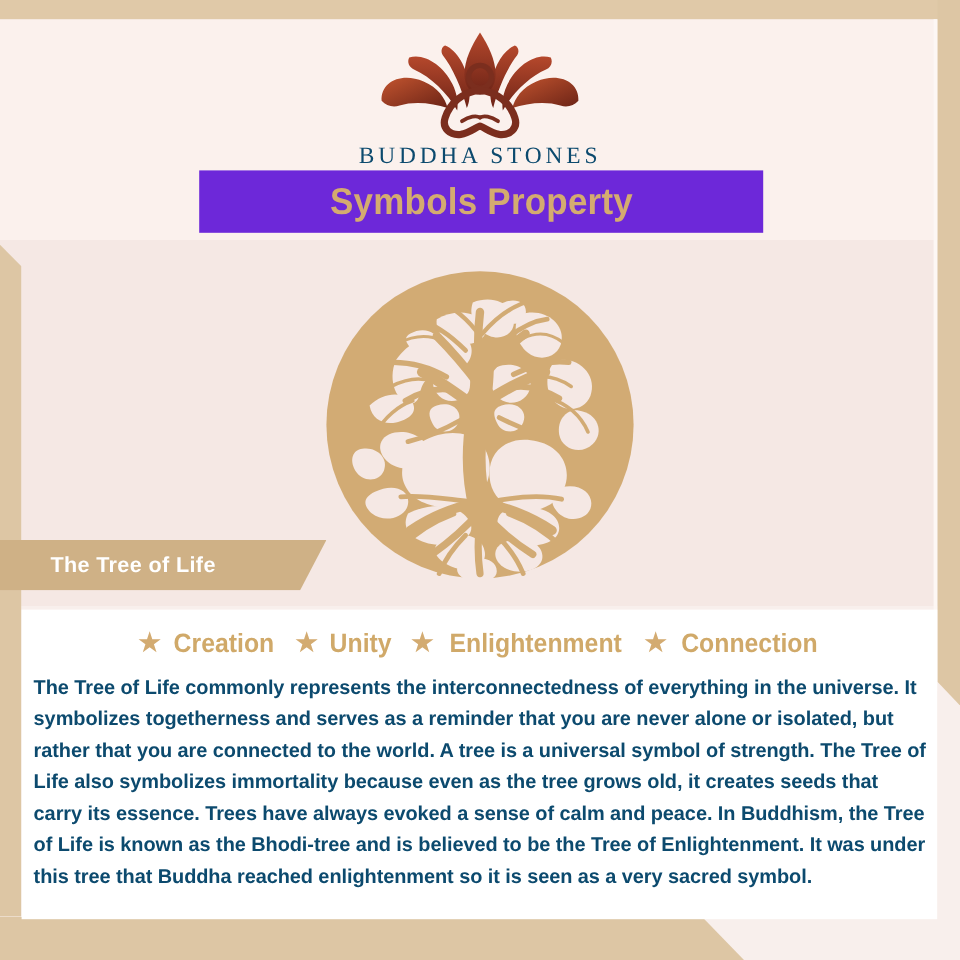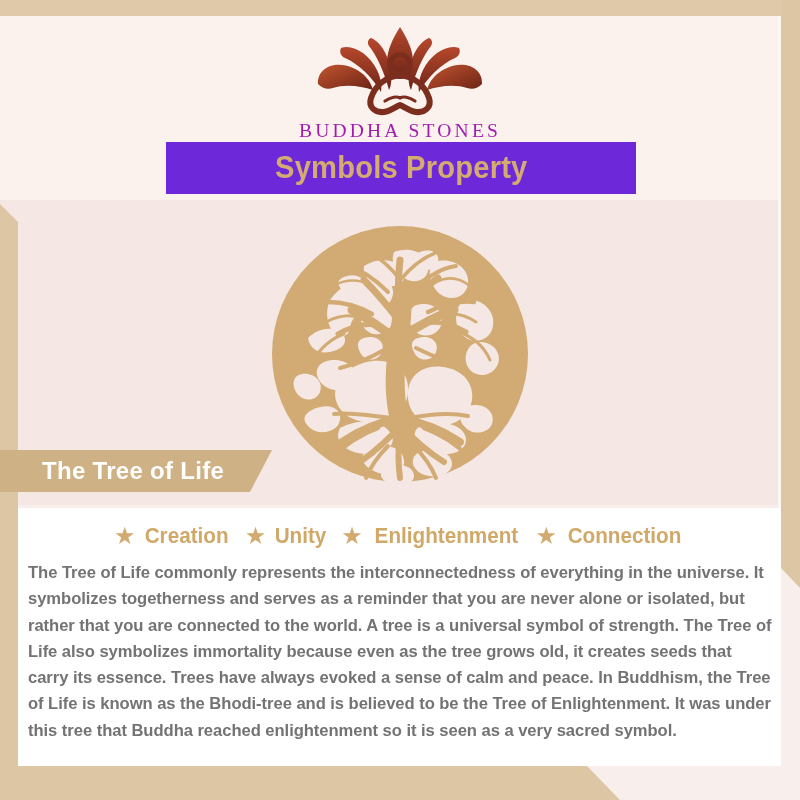--- a/index.html
+++ b/index.html
@@ -84,21 +84,21 @@
     left: 0; top: 22px;
     width: 800px;
     text-align: center;
   }
   .logo-mark { display: block; margin: 0 auto; }
   .logo-word {
     margin-top: 2px;
     font-family: "Liberation Serif", serif;
     font-size: 19.5px;
     letter-spacing: 3.2px;
-    color: #a21caf;
+    color: #0c4a6e;
     font-weight: 400;
   }
 
   
   .title-band {
     position: absolute;
     left: 166px; top: 142px;
     width: 470px; height: 52px;
     background: #6d28d9;
     display: flex;
@@ -128,21 +128,21 @@
     width: 272px; height: 42px;
     background: #cfb186;
     clip-path: polygon(0 0, 272px 0, 250px 42px, 0 42px);
     display: flex;
     align-items: center;
   }
   .ribbon-text {
     margin-left: 42px;
     color: #ffffff;
     font-weight: bold;
-    font-size: 24px;
+    font-size: 18px;
     letter-spacing: 0.3px;
   }
 
   
   .card {
     position: absolute;
     left: 18px; top: 508px;
     width: 763px; height: 258px;
     background: #ffffff;
   }
@@ -174,21 +174,21 @@
     transform: scaleX(0.94);
   }
 
   
   .body-text {
     margin: 4px 9px 0 10px;
     font-family: "Liberation Sans Narrow", "Liberation Sans", sans-serif;
     font-weight: bold;
     font-size: 16.6px;
     line-height: 26.3px;
-    color: #737373;
+    color: #0c4a6e;
     text-align: left;
     letter-spacing: -0.05px;
   }
 </style>
 </head>
 <body>
 
 <div id="page">
 
   <div class="bg-top"></div>

